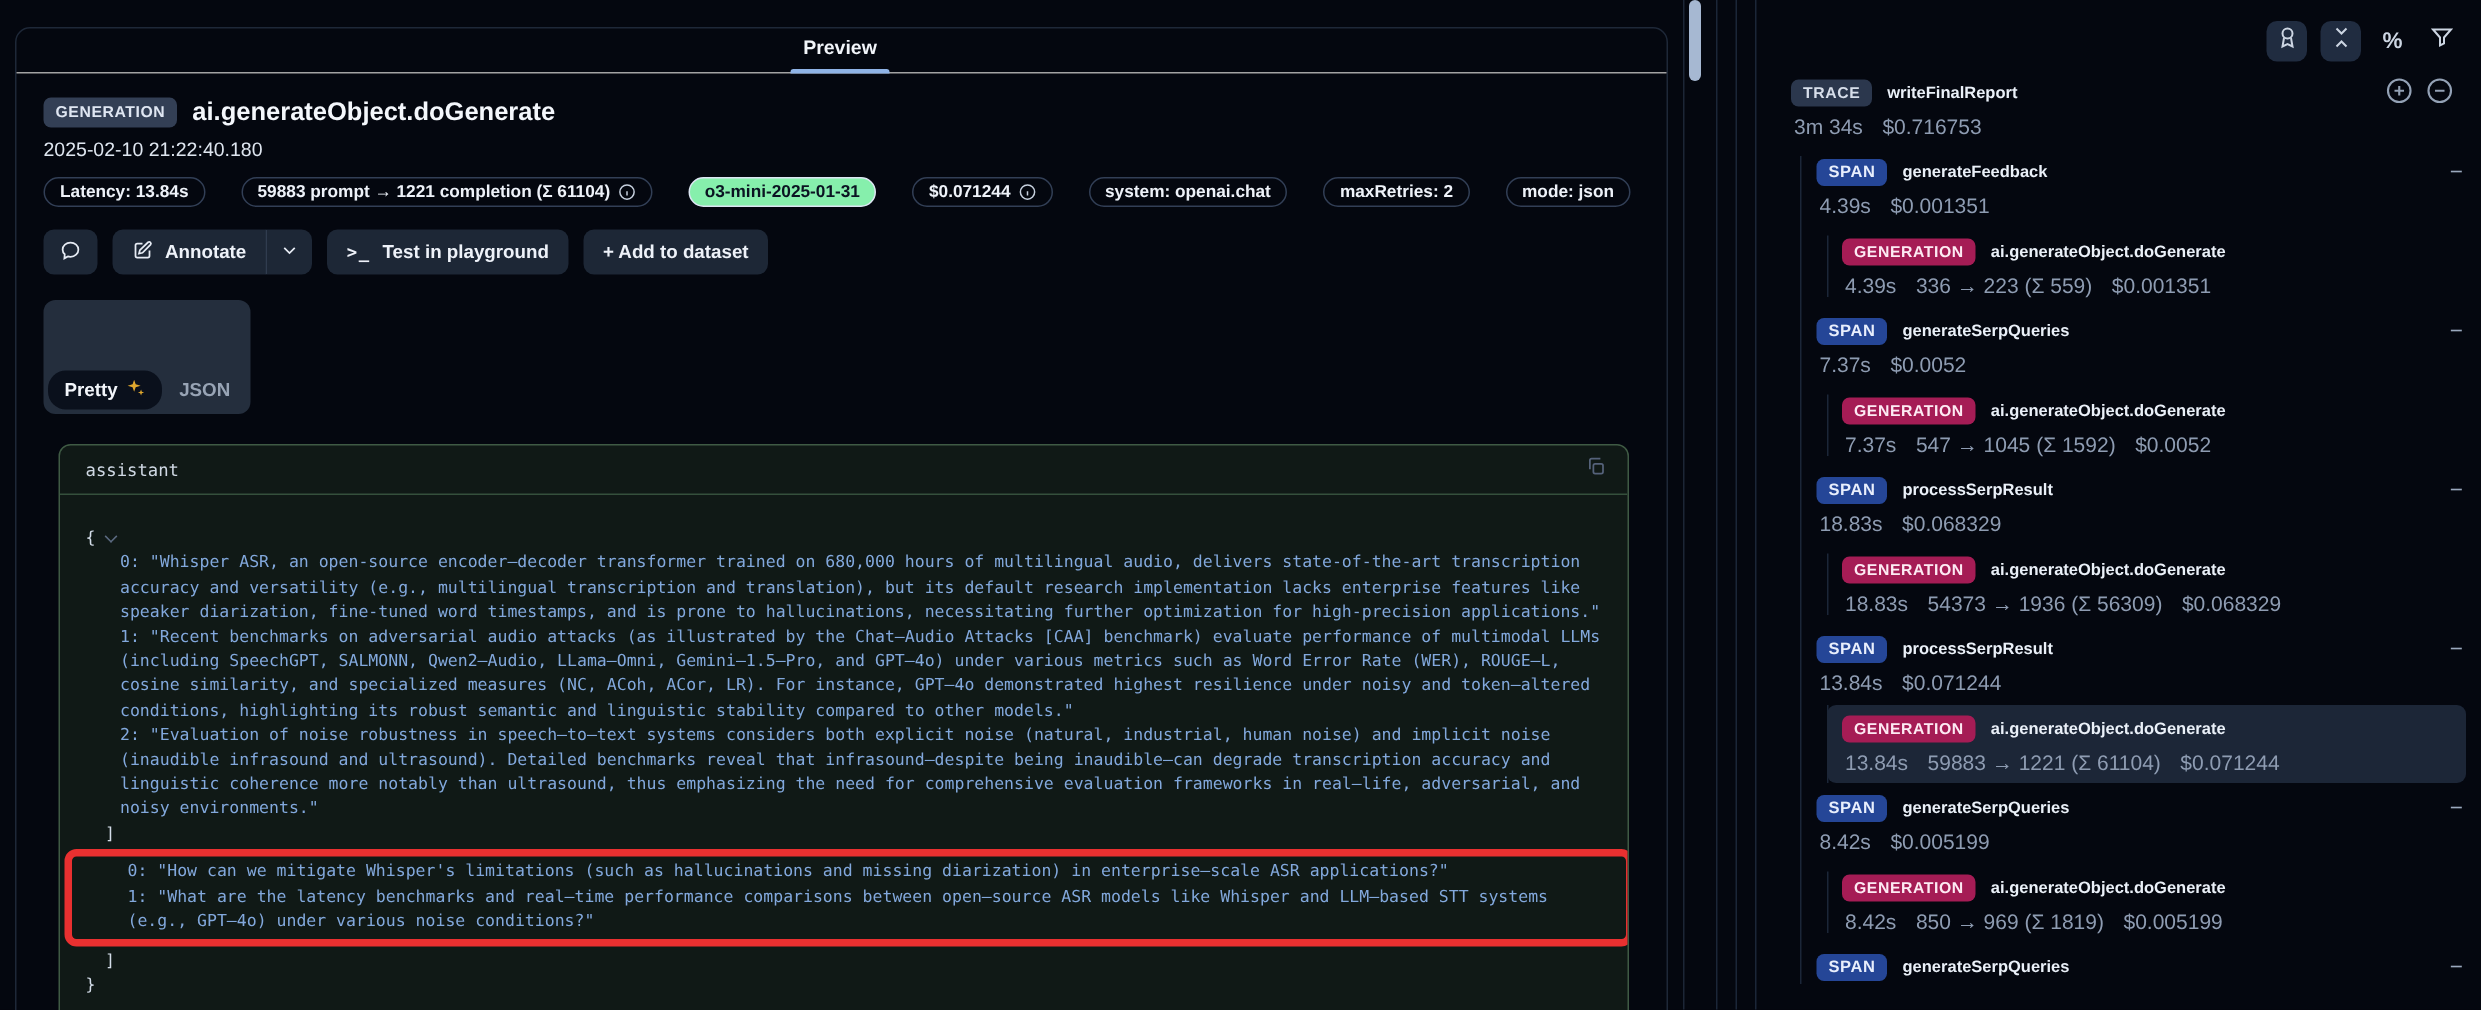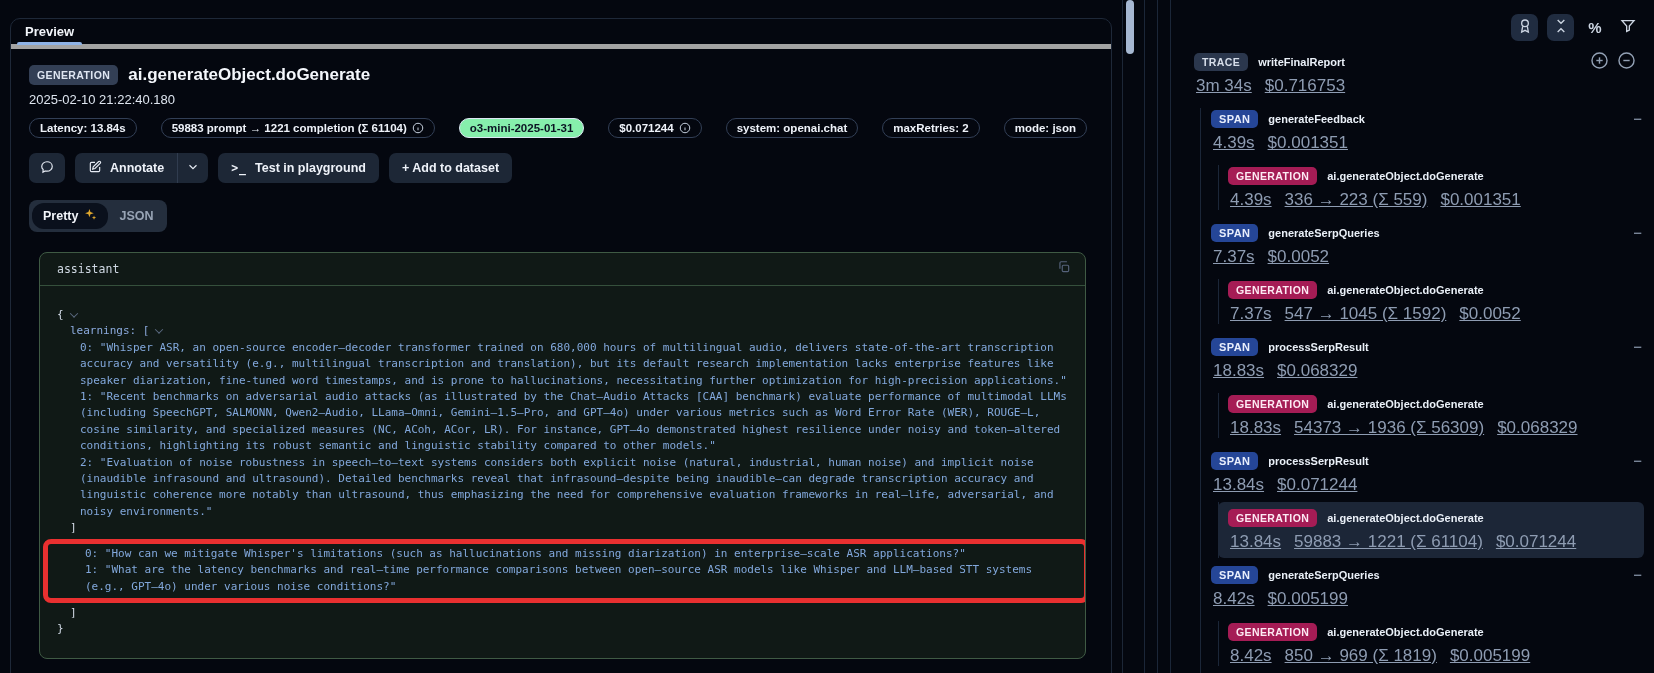--- a/index.html
+++ b/index.html
@@ -1,20 +1,20 @@
 <!DOCTYPE html>
 <html><head>
 <meta charset="utf-8">
 <style>
   * { margin:0; padding:0; box-sizing:border-box; }
   html,body { width:1654px; height:673px; overflow:hidden; background:#04070f; font-family:"Liberation Sans", sans-serif; color:#e9eef6; }
 
   
   .main-panel { position:absolute; left:10px; top:18px; width:1102px; height:680px; border:1px solid #1e2838; border-radius:10px; background:#04070f; }
-  .tabbar { height:30px; border-bottom:5px solid #a3a3a3; display:flex; justify-content:flex-start; }
+  .tabbar { height:30px; border-bottom:1px solid #a3a3a3; display:flex; justify-content:center; }
   .tab { position:relative; padding:5px 14px 0; font-size:13px; font-weight:700; color:#f2f5fa; margin-right:2px; }
   .tab .underline { position:absolute; left:6px; right:6px; bottom:-1px; height:3px; background:#8fb3e6; border-radius:2px 2px 0 0; }
   .mp-content { padding:16px 26px 0 18px; }
 
   .title-row { display:flex; align-items:center; gap:10px; }
   .obs-badge { background:#333f55; color:#dfe6f2; font-size:10.5px; font-weight:700; letter-spacing:.4px; padding:4px 8px; border-radius:5px; }
   .page-title { font-size:17px; font-weight:700; color:#f4f7fc; }
   .timestamp { margin-top:7px; font-size:13px; color:#dee5ef; }
 
   .pills { margin-top:11px; display:flex; gap:24px; align-items:center; }
@@ -26,21 +26,21 @@
   .actions { margin-top:15px; display:flex; gap:10px; align-items:center; }
   .btn { background:#1d2736; border:none; border-radius:7px; color:#eef2f9; font-size:12.5px; font-weight:700; height:30px; display:inline-flex; align-items:center; gap:8px; padding:0 13px; font-family:"Liberation Sans", sans-serif; }
   .icon-btn { width:36px; justify-content:center; padding:0; }
   .split { display:flex; }
   .split .btn.left { border-radius:7px 0 0 7px; border-right:1px solid #303c4f; }
   .split .btn.right { border-radius:0 7px 7px 0; width:30px; padding:0; justify-content:center; }
   .btn svg { width:14px; height:14px; stroke:#e6ebf4; }
   .term-glyph { font-family:"DejaVu Sans Mono", monospace; font-size:11.5px; font-weight:700; letter-spacing:1px; }
 
   .toggle { margin-top:17px; display:inline-flex; background:#242e3d; border-radius:8px; padding:3px; }
-  .toggle .opt { font-size:12.5px; font-weight:700; padding:5px 11px; border-radius:12px; color:#98a4b5; display:inline-flex; align-items:center; gap:6px; }
+  .toggle .opt { font-size:12.5px; font-weight:700; padding:5px 11px; border-radius:12px; color:#98a4b5; display:inline-flex; align-items:center; gap:6px;margin-top:44px; }
   .toggle .opt.sel { background:#0a101c; color:#f2f5fa; }
   .sparkle svg { width:13px; height:13px; }
 
   .codeblock { margin:20px 0 0 10px; width:1047px; height:407px; background:#101916; border:1px solid #3f5a44; border-radius:8px; overflow:hidden; }
   .codehead { height:33px; border-bottom:1px solid #35503c; display:flex; align-items:center; justify-content:space-between; padding:0 14px 0 17px; }
   .role-label { font-family:"DejaVu Sans Mono", monospace; font-size:11.5px; color:#cfd8e3; }
   .copy-btn svg { width:14px; height:14px; stroke:#55627a; }
   .codebody { padding:21px 16px 20px 17px; font-family:"DejaVu Sans Mono", monospace; font-size:11px; line-height:16.4px; color:#82a8dc; }
   .cl { white-space:pre-wrap; }
   .punct { color:#d3dce8; }
@@ -58,21 +58,21 @@
   .tool-btn { width:27px; height:27px; background:#202c40; border-radius:7px; display:flex; align-items:center; justify-content:center; }
   .tool-plain { width:24px; height:24px; display:flex; align-items:center; justify-content:center; }
   .topicons svg { width:16px; height:16px; stroke:#ccd5e2; }
   .pct { font-size:15px; font-weight:700; color:#ccd5e2; }
   .pmrow { position:absolute; top:51px; right:18px; display:flex; gap:8px; }
   .pmrow svg { width:19px; height:19px; stroke:#93a1b5; }
 
   .tree { position:absolute; left:71px; top:51px; right:10px; }
   .name-row { position:relative; display:flex; align-items:center; gap:10px; height:22px; }
   .node-name { font-size:11px; font-weight:700; color:#eaf0f8; white-space:nowrap; }
-  .metrics { margin:3px 0 0 2px; display:flex; gap:13px; font-size:17px; color:#8e9cb2; white-space:nowrap;text-decoration:underline; }
+  .metrics { margin:3px 0 0 2px; display:flex; gap:13px; font-size:14px; color:#8e9cb2; white-space:nowrap; }
   .b-trace { background:#2b374d; color:#d7deea; font-size:10.5px; font-weight:700; letter-spacing:.4px; padding:3px 8px; border-radius:5px;text-align:right; }
   .b-span { background:#254697; color:#e8eefc; font-size:11px; font-weight:700; letter-spacing:.4px; padding:3px 8px; border-radius:5px; }
   .b-gen { background:#a51c55; color:#fdeaf3; font-size:10.5px; font-weight:700; letter-spacing:.4px; padding:3px 8px; border-radius:5px; }
   .trace-children { margin:12px 0 0 6px; border-left:1px solid #1b2638; padding-left:10px; }
   .node { margin-bottom:12px; }
   .gen-wrap { margin-left:7px; border-left:1px solid #1b2638; padding-left:9px; margin-bottom:12px; }
   .gen-inner.selected { background:#1c2637; border-radius:6px; padding:5px 10px 6px; margin:-5px 0 -6px -10px; }
   .minus-btn { position:absolute; right:2px; top:0; font-size:15px; color:#9aa8bd; line-height:22px; }
 </style>
 </head>
@@ -170,21 +170,20 @@
     <div class="codeblock">
       <div class="codehead">
         <span class="role-label">assistant</span>
         <span class="copy-btn"><svg viewBox="0 0 24 24" fill="none" stroke-width="2">
               <rect x="9" y="9" width="11" height="11" rx="2"></rect>
               <path d="M5 15V5a2 2 0 0 1 2-2h10"></path>
             </svg></span>
       </div>
       <div class="codebody">
         <div class="cl punct"><span>{</span><span class="chev"></span></div>
-        <div class="cl ind1"><span class="key">learnings: [</span><span class="chev"></span></div>
         <div class="cl ind2">0: "Whisper ASR, an open-source encoder–decoder transformer trained on 680,000 hours of multilingual audio, delivers state-of-the-art transcription accuracy and versatility (e.g., multilingual transcription and translation), but its default research implementation lacks enterprise features like speaker diarization, fine-tuned word timestamps, and is prone to hallucinations, necessitating further optimization for high-precision applications."</div>
         <div class="cl ind2">1: "Recent benchmarks on adversarial audio attacks (as illustrated by the Chat–Audio Attacks [CAA] benchmark) evaluate performance of multimodal LLMs (including SpeechGPT, SALMONN, Qwen2–Audio, LLama–Omni, Gemini–1.5–Pro, and GPT–4o) under various metrics such as Word Error Rate (WER), ROUGE–L, cosine similarity, and specialized measures (NC, ACoh, ACor, LR). For instance, GPT–4o demonstrated highest resilience under noisy and token–altered conditions, highlighting its robust semantic and linguistic stability compared to other models."</div>
         <div class="cl ind2">2: "Evaluation of noise robustness in speech–to–text systems considers both explicit noise (natural, industrial, human noise) and implicit noise (inaudible infrasound and ultrasound). Detailed benchmarks reveal that infrasound–despite being inaudible–can degrade transcription accuracy and linguistic coherence more notably than ultrasound, thus emphasizing the need for comprehensive evaluation frameworks in real–life, adversarial, and noisy environments."</div>
         <div class="cl ind1 punct">]</div>
         <div class="redbox">
           <div class="cl ind2">0: "How can we mitigate Whisper's limitations (such as hallucinations and missing diarization) in enterprise–scale ASR applications?"</div>
           <div class="cl ind2">1: "What are the latency benchmarks and real–time performance comparisons between open–source ASR models like Whisper and LLM–based STT systems (e.g., GPT–4o) under various noise conditions?"</div>
         </div>
         <div class="cl ind1 punct">]</div>
         <div class="cl punct">}</div>

